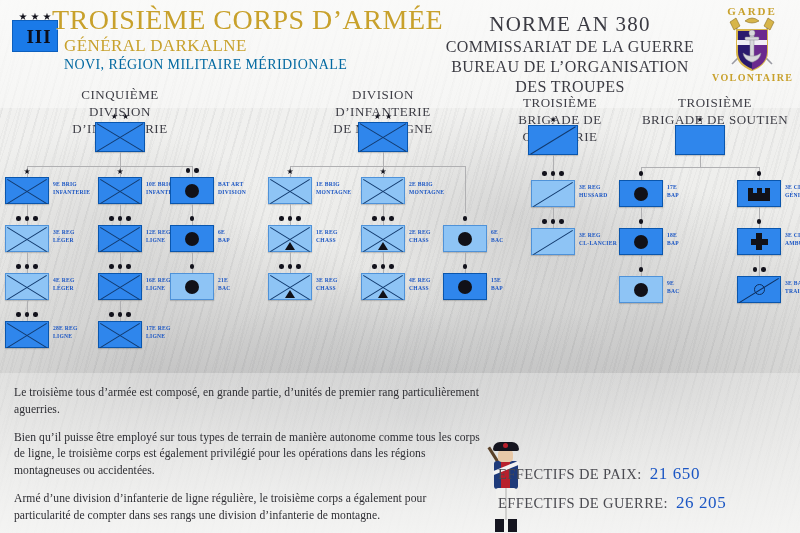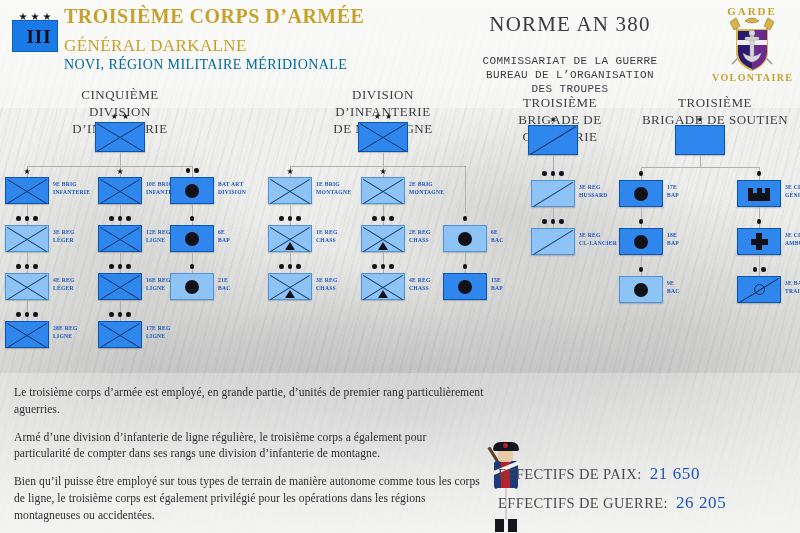--- a/index.html
+++ b/index.html
@@ -51,39 +51,39 @@
     color:#0d0d18; font-size:19px; font-weight:bold; letter-spacing:1px;
     font-family:"Liberation Serif", serif; line-height:1;margin-left:8px;
   }
   .corps-badge .stars {
     position:absolute; left:0; top:0; width:46px; height:10px;
     display:flex; gap:3px; justify-content:center; align-items:center;
   }
   .corps-badge .stars span { color:#12121c; font-size:10px; line-height:1; }
 
   .title-main {
-    position:absolute; left:64px; top:6px;
-    font-size:20px; line-height:1.02; font-weight:bold;
+    position:absolute; left:52px; top:6px;
+    font-size:28px; line-height:1.02; font-weight:normal;
     color:#c8a12c; letter-spacing:0.5px;
     text-shadow:0 1px 0 rgba(255,255,255,0.45);
   }
   .title-sub1 {
     position:absolute; left:64px; top:36px;
     font-size:17px; color:#c8a12c; letter-spacing:0.4px;
   }
   .title-sub2 {
     position:absolute; left:64px; top:57px;
     font-size:14px; color:#0369a1; letter-spacing:0.4px;
   }
 
   .norme {
     position:absolute; left:430px; top:4px; width:280px; text-align:center;
   }
   .norme .n1 { font-size:21px; color:#3b3b43; letter-spacing:1.2px;margin-top:8px; }
-  .norme .n2 { font-size:11px; color:#3b3b43; letter-spacing:0.4px; line-height:1.25; margin-top:18px;font-family:Liberation Mono, monospace; }
+  .norme .n2 { font-size:16px; color:#3b3b43; letter-spacing:0.4px; line-height:1.25; margin-top:0; }
 
   
   .crest { position:absolute; left:712px; top:4px; width:80px; height:80px; }
   .crest .arc-top, .crest .arc-bot {
     position:absolute; left:0; width:80px; text-align:center;
     color:#c8a12c; font-size:11px; font-weight:bold; letter-spacing:2px;
   }
   .crest .arc-top { top:1px; }
   .crest .arc-bot { bottom:1px; font-size:10px; letter-spacing:1.4px; }
 
@@ -626,23 +626,23 @@
       </div>
       <div class="sym train mid">
           <i class="ring"></i>
         </div>
       <div class="ulabel">3e BAT
 TRAIN</div>
     </div>
   </div>
 
   <div class="body-text">
-    <p>Le troisième corps d’armée est employé, en grande partie, d’unités de premier rang particulièrement aguerries.</p>
+    <p>Le troisième tous d’armée est composé, en grande partie, d’unités de premier rang particulièrement aguerries.</p>
+    <p>Bien qu’il puisse être employé sur tous types de terrain de manière autonome comme tous les corps de ligne, le troisième corps est également privilégié pour les opérations dans les régions montagneuses ou accidentées.</p>
     <p>Armé d’une division d’infanterie de ligne régulière, le troisième corps a également pour particularité de compter dans ses rangs une division d’infanterie de montagne.</p>
-    <p>Bien qu’il puisse être employé sur tous types de terrain de manière autonome comme tous les corps de ligne, le troisième corps est également privilégié pour les opérations dans les régions montagneuses ou accidentées.</p>
   </div>
 
   <div class="grenadier">
     <div class="g g-musk"></div>
     <div class="g g-coat"></div>
     <div class="g g-lapel"></div>
     <div class="g g-legs"></div>
     <div class="g g-gap"></div>
     <div class="g g-belt"></div>
     <div class="g g-bootL"></div>

